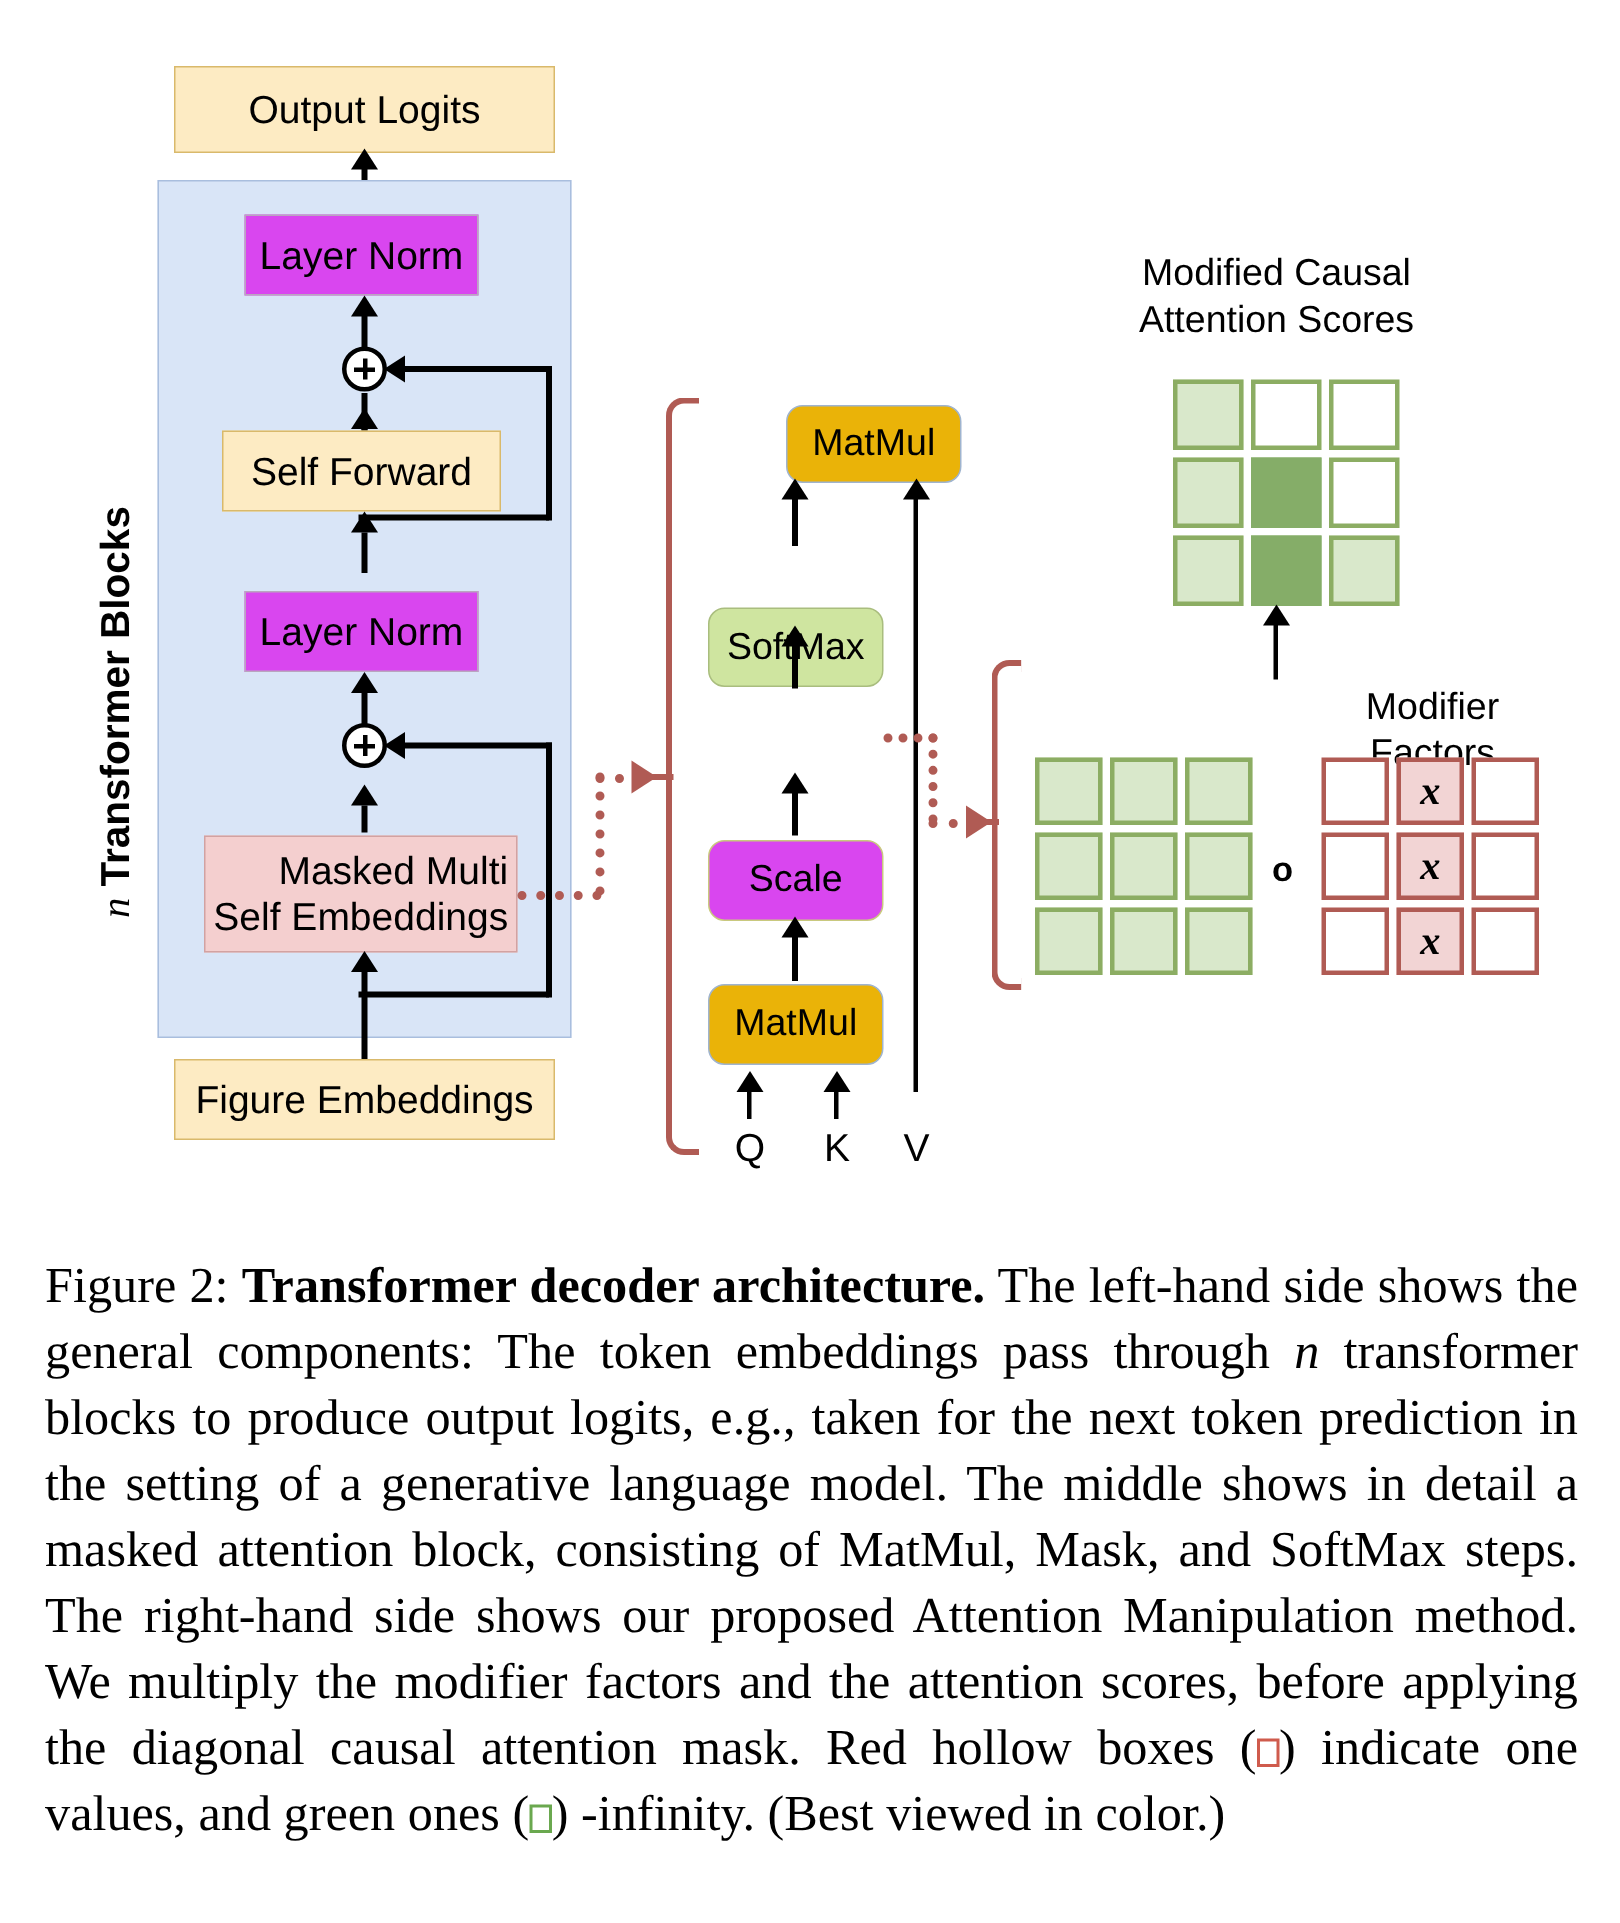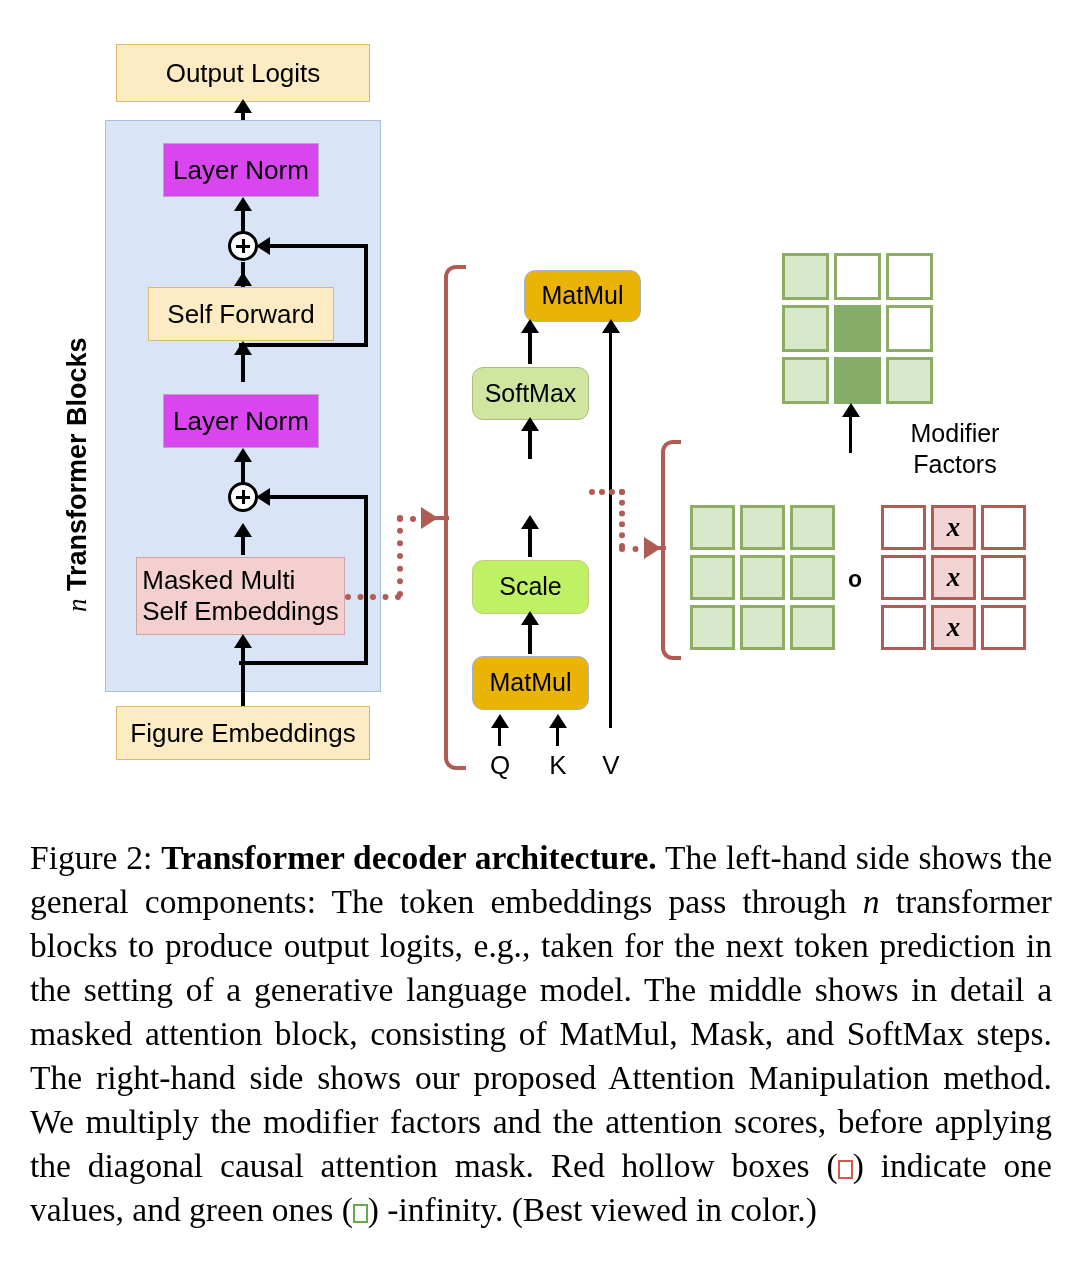--- a/index.html
+++ b/index.html
@@ -22,36 +22,36 @@
     height: 820px;
   }
 
   
   .box {
     position: absolute;
     box-sizing: border-box;
     display: flex;
     align-items: center;
     justify-content: center;
-    text-align: left;
+    text-align: right;
     color: #000;
     line-height: 1.18;
     white-space: pre-line;
   }
 
   .box-yellow   { background: #fdebc3; border: 1.5px solid #d9b96b; }
   .box-purple   { background: #d946ef; border: 1.5px solid #b9a6bf; }
   .box-pinkrect { background: #f4cfcf; border: 1.5px solid #d2a2a2; }
   .box-blueblk  { background: #d9e5f7; border: 1.5px solid #a9bede; }
 
   .rbox         { border-radius: 11px; }
   .rbox-blue    { background: #eab308; border: 1.5px solid #9fb4cf; }
-  .rbox-green   { background: #cfe5a0; border: 1.5px solid #a9bd7e; }
+  .rbox-green   { background: #cfe5a0; border: 1.5px solid #a9bd7e; margin-top: 38px; }
   .rbox-pink    { background: #f5ced3; border: 1.5px solid #cfa3a8; }
-  .rbox-yellow  { background: #bef264; border: 1.5px solid #c9c97e; }
+  .rbox-yellow  { background: #d946ef; border: 1.5px solid #c9c97e; }
 
   .lbl-26 { font-size: 26px; }
   .lbl-25 { font-size: 25px; }
 
   
   .vline {
     position: absolute;
     background: #000;
     width: 4px;
   }
@@ -345,20 +345,22 @@
   <div class="qkv" style="left:591px; top:750px; width:40px;">V</div>
 
   <div class="dot-h" style="left:589px; top:489px; width:36px;"></div>
   <div class="dot-v" style="left:619px; top:489px; height:60px;"></div>
   <div class="dot-h" style="left:619px; top:546px; width:33px;"></div>
   <div class="dot-arrowhead" style="left:644px; top:537px;"></div>
 
   <div class="bracket" style="left:661px; top:440px; width:20px; height:220px;"></div>
   <div class="bracket-nub" style="left:650px; top:546px; width:16px;"></div>
 
+  <div class="mat-title" style="left:735px; top:167px; width:232px;">Modified Causal
+Attention Scores</div>
 
   <div class="matrix" id="matrix-modified" style="left:782px; top:253px; grid-template-columns:repeat(3,47px); grid-template-rows:repeat(3,47px);">
     <div class="cell cell-green-light"></div>
     <div class="cell cell-green-empty"></div>
     <div class="cell cell-green-empty"></div>
     <div class="cell cell-green-light"></div>
     <div class="cell cell-green-dark"></div>
     <div class="cell cell-green-empty"></div>
     <div class="cell cell-green-light"></div>
     <div class="cell cell-green-dark"></div>
@@ -376,21 +378,21 @@
     <div class="cell cell-green-light"></div>
     <div class="cell cell-green-light"></div>
     <div class="cell cell-green-light"></div>
     <div class="cell cell-green-light"></div>
     <div class="cell cell-green-light"></div>
     <div class="cell cell-green-light"></div>
   </div>
 
   <div class="hadamard" style="left:848px; top:566px;">o</div>
 
-  <div class="mat-title" style="left:880px; top:418px; width:150px;">Modifier
+  <div class="mat-title" style="left:880px; top:456px; width:150px;">Modifier
 Factors</div>
 
   <div class="matrix" id="matrix-modifier" style="left:881px; top:505px; grid-template-columns:repeat(3,45px); grid-template-rows:repeat(3,45px);">
     <div class="cell cell-red-empty"></div>
     <div class="cell cell-red-fill">x</div>
     <div class="cell cell-red-empty"></div>
     <div class="cell cell-red-empty"></div>
     <div class="cell cell-red-fill">x</div>
     <div class="cell cell-red-empty"></div>
     <div class="cell cell-red-empty"></div>

